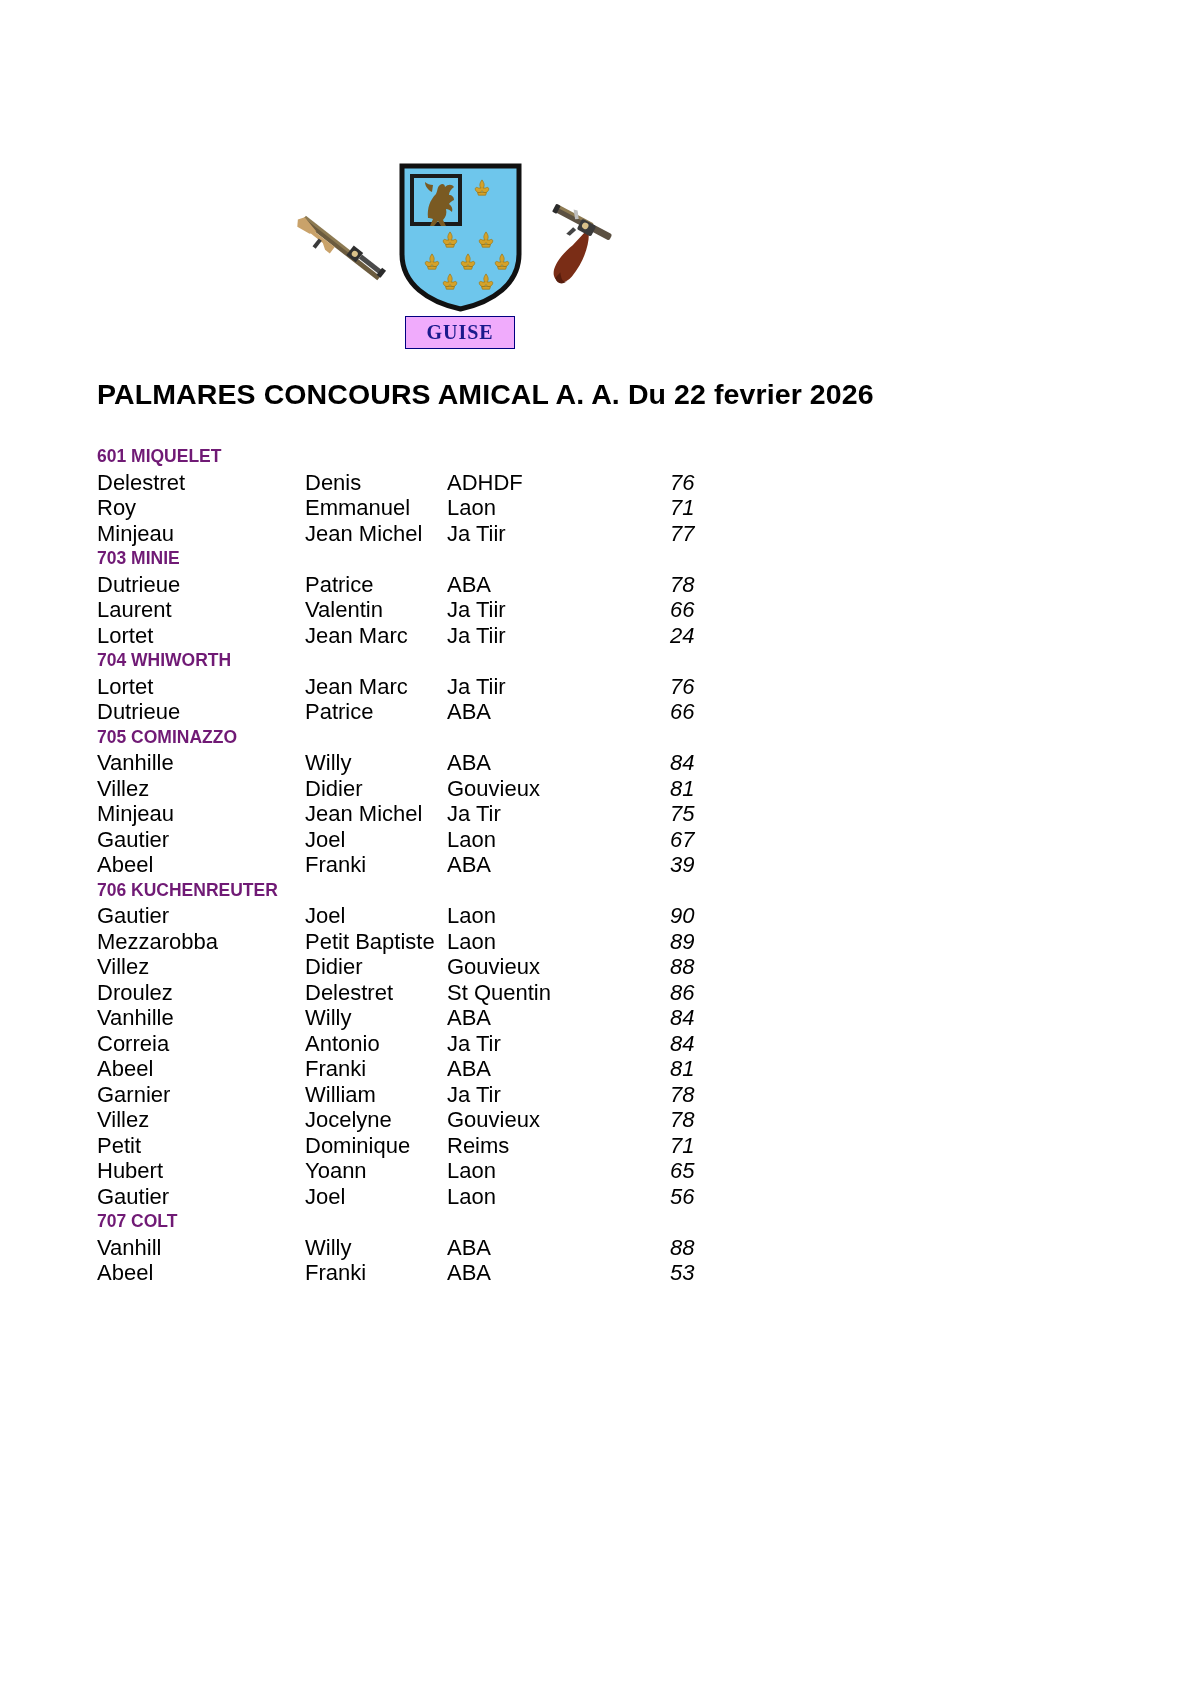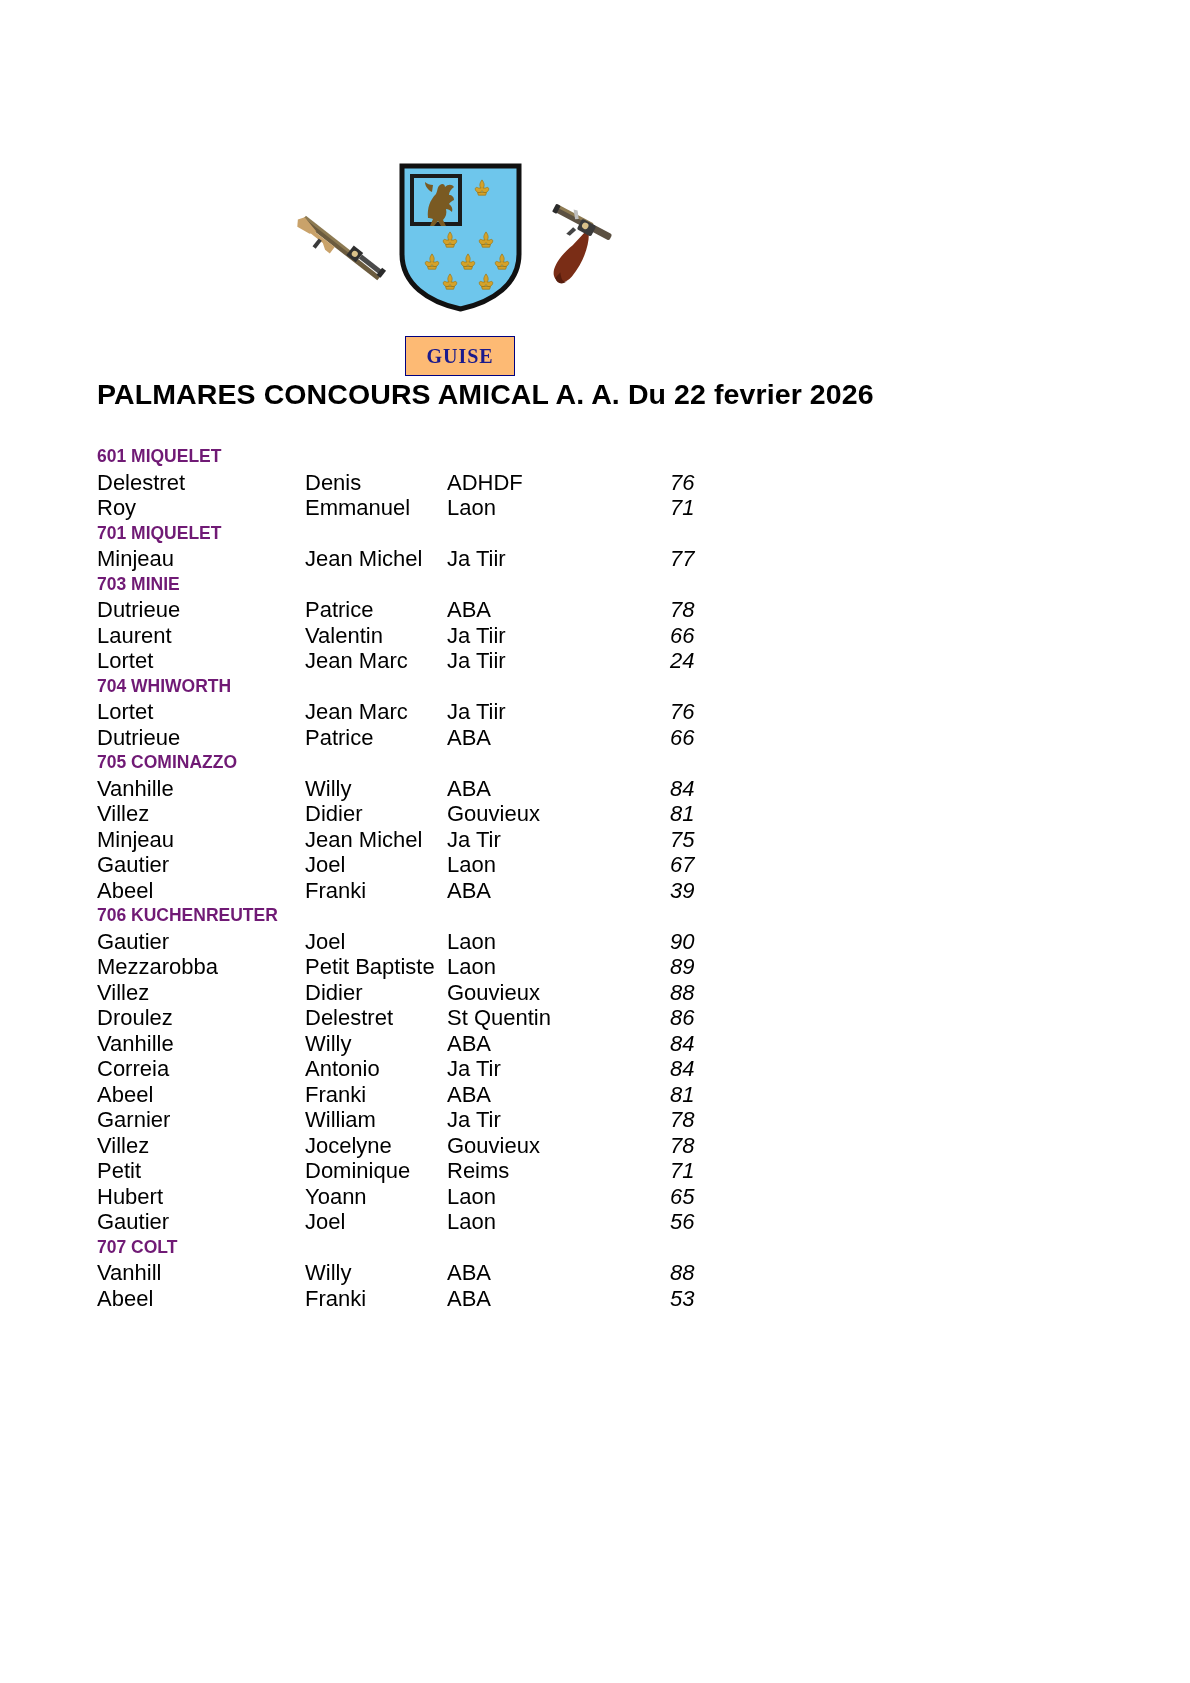--- a/index.html
+++ b/index.html
@@ -40,24 +40,24 @@
   .shield {
     position: absolute;
     left: 0;
     top: 0;
     width: 125px;
     height: 150px;
   }
   .guise-label {
     position: absolute;
     left: 125px;
-    top: 186px;
+    top: 166px;
     width: 110px;
-    height: 40px;
-    background: #fdba74;
+    height: 33px;
+    background: #f0abfc;
     border: 1.5px solid #000080;
     box-sizing: border-box;
     display: flex;
     align-items: center;
     justify-content: center;
   }
   .guise-label span {
     font-family: "Liberation Serif", serif;
     font-weight: bold;
     font-size: 20px;
@@ -211,21 +211,20 @@
         <span class="c-first">Denis</span>
         <span class="c-club">ADHDF</span>
         <span class="c-score">76</span>
       </div>
       <div class="entry-row">
         <span class="c-name">Roy</span>
         <span class="c-first">Emmanuel</span>
         <span class="c-club">Laon</span>
         <span class="c-score">71</span>
       </div>
-      <div class="cat-row">701 MIQUELET</div>
       <div class="entry-row">
         <span class="c-name">Minjeau</span>
         <span class="c-first">Jean Michel</span>
         <span class="c-club">Ja Tiir</span>
         <span class="c-score">77</span>
       </div>
       <div class="cat-row">703 MINIE</div>
       <div class="entry-row">
         <span class="c-name">Dutrieue</span>
         <span class="c-first">Patrice</span>

